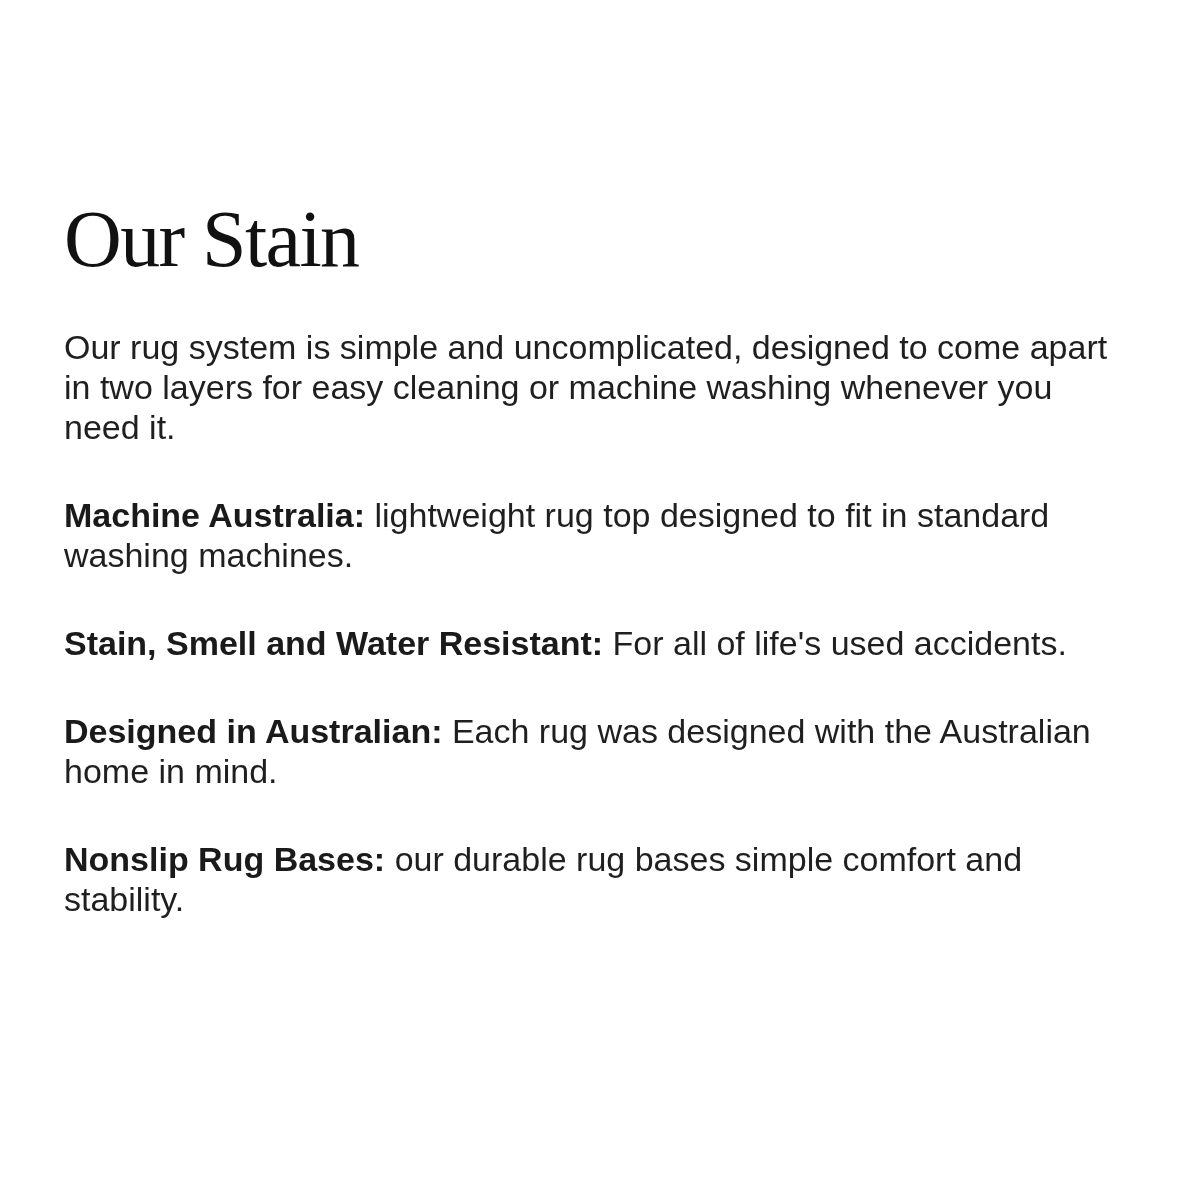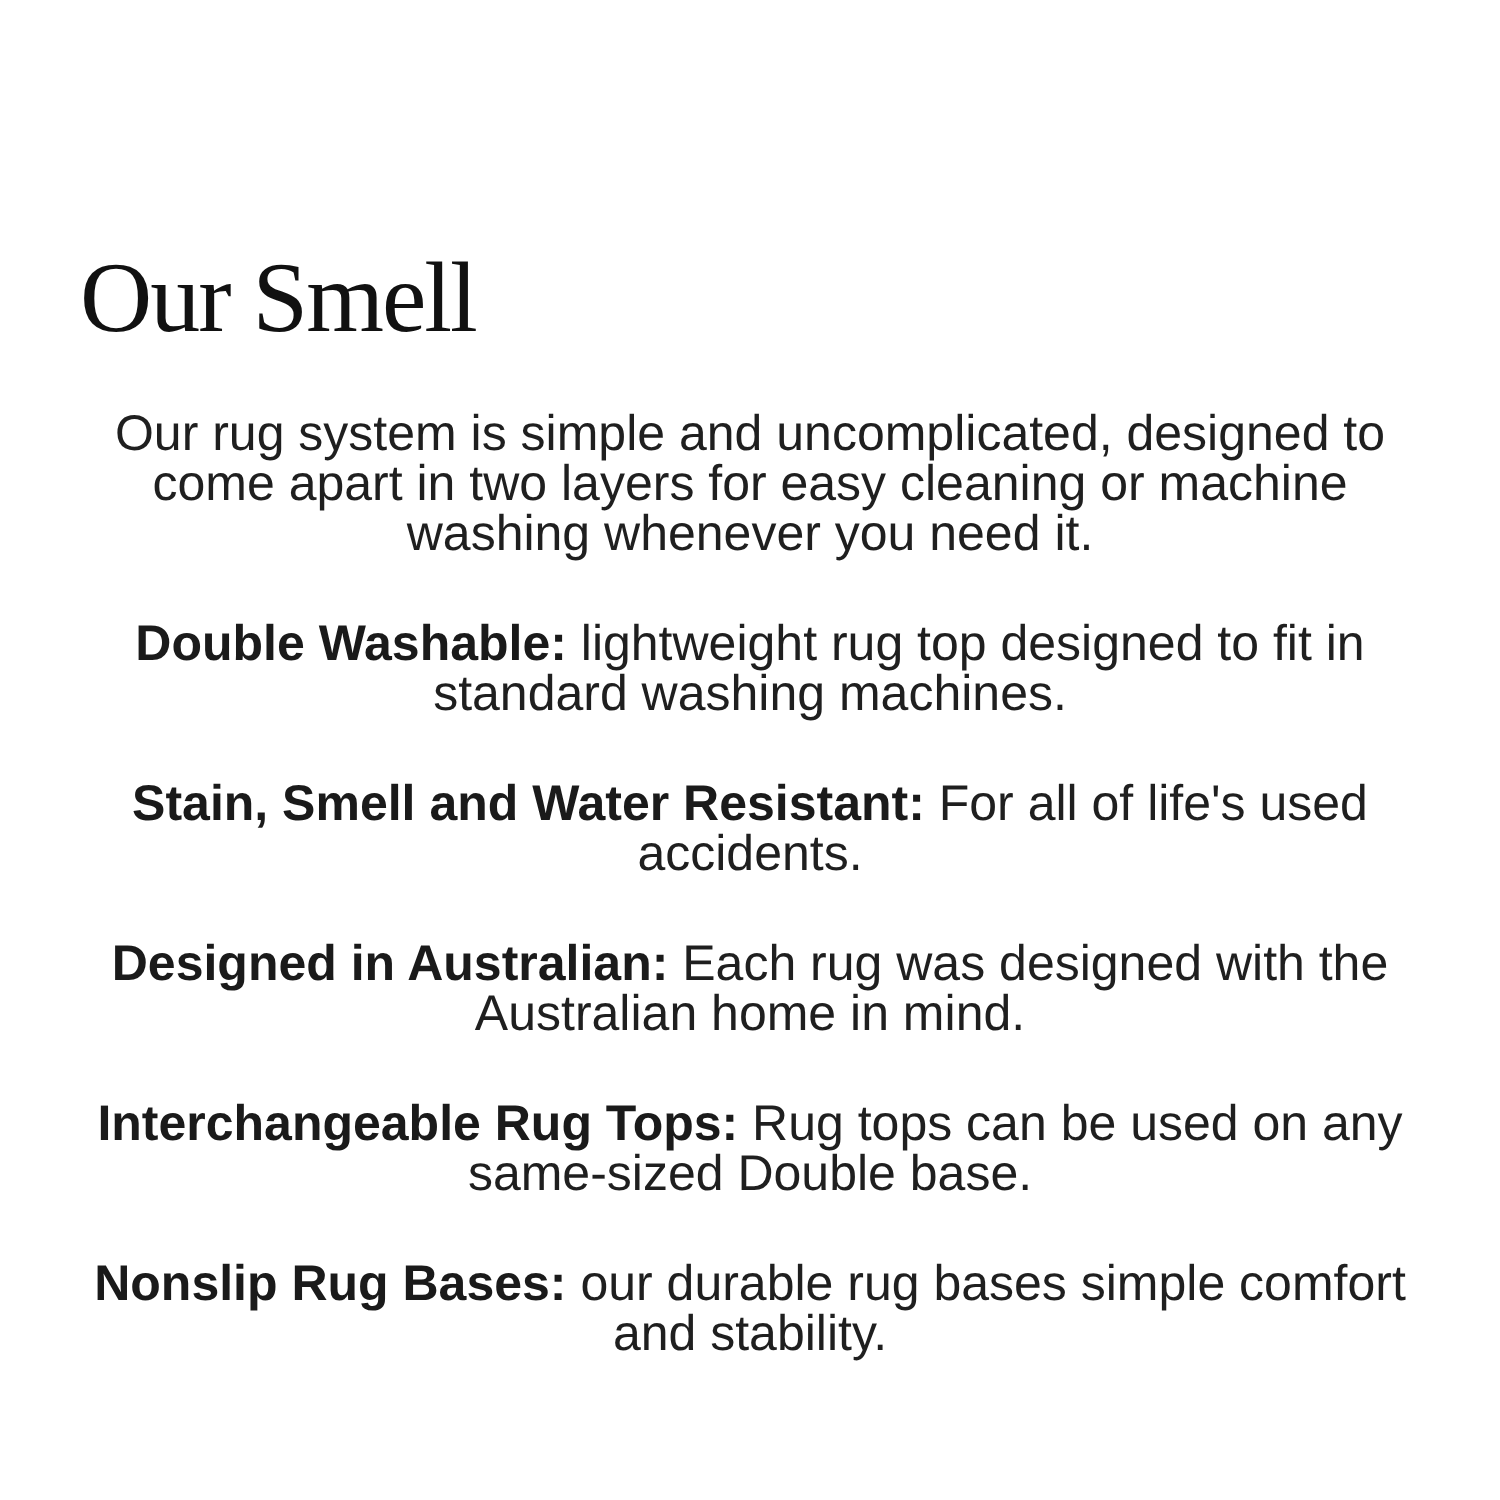--- a/index.html
+++ b/index.html
@@ -18,59 +18,54 @@
   .page-title {
     font-family: "Liberation Serif", serif;
     font-weight: 400;
     font-size: 80px;
     line-height: 80px;
     letter-spacing: -0.02em;
     color: #111111;
     margin-bottom: 48px;
   }
   .para {
-    font-size: 40px;
+    font-size: 34px;
     line-height: 40px;
     max-width: 1072px;
     margin-bottom: 48px;
     color: #1f1f1f;
-    text-align: center;
   }
   .para strong {
     font-weight: 700;
     color: #1a1a1a;
   }
 </style>
 </head>
 <body>
 
 <main class="content">
 
-  <h1 class="page-title">Our Smell</h1>
+  <h1 class="page-title">Our Stain</h1>
 
   <p class="para">Our rug system is simple and uncomplicated, designed to come apart in two layers for easy cleaning or machine washing whenever you need it.</p>
 
   <p class="para">
-    <strong>Double Washable:</strong>
+    <strong>Machine Australia:</strong>
     <span>lightweight rug top designed to fit in standard washing machines.</span>
   </p>
 
   <p class="para">
     <strong>Stain, Smell and Water Resistant:</strong>
     <span>For all of life's used accidents.</span>
   </p>
 
   <p class="para">
     <strong>Designed in Australian:</strong>
     <span>Each rug was designed with the Australian home in mind.</span>
   </p>
 
-  <p class="para">
-    <strong>Interchangeable Rug Tops:</strong>
-    <span>Rug tops can be used on any same-sized Double base.</span>
-  </p>
 
   <p class="para">
     <strong>Nonslip Rug Bases:</strong>
     <span>our durable rug bases simple comfort and stability.</span>
   </p>
 
 </main>
 
 </body></html>

